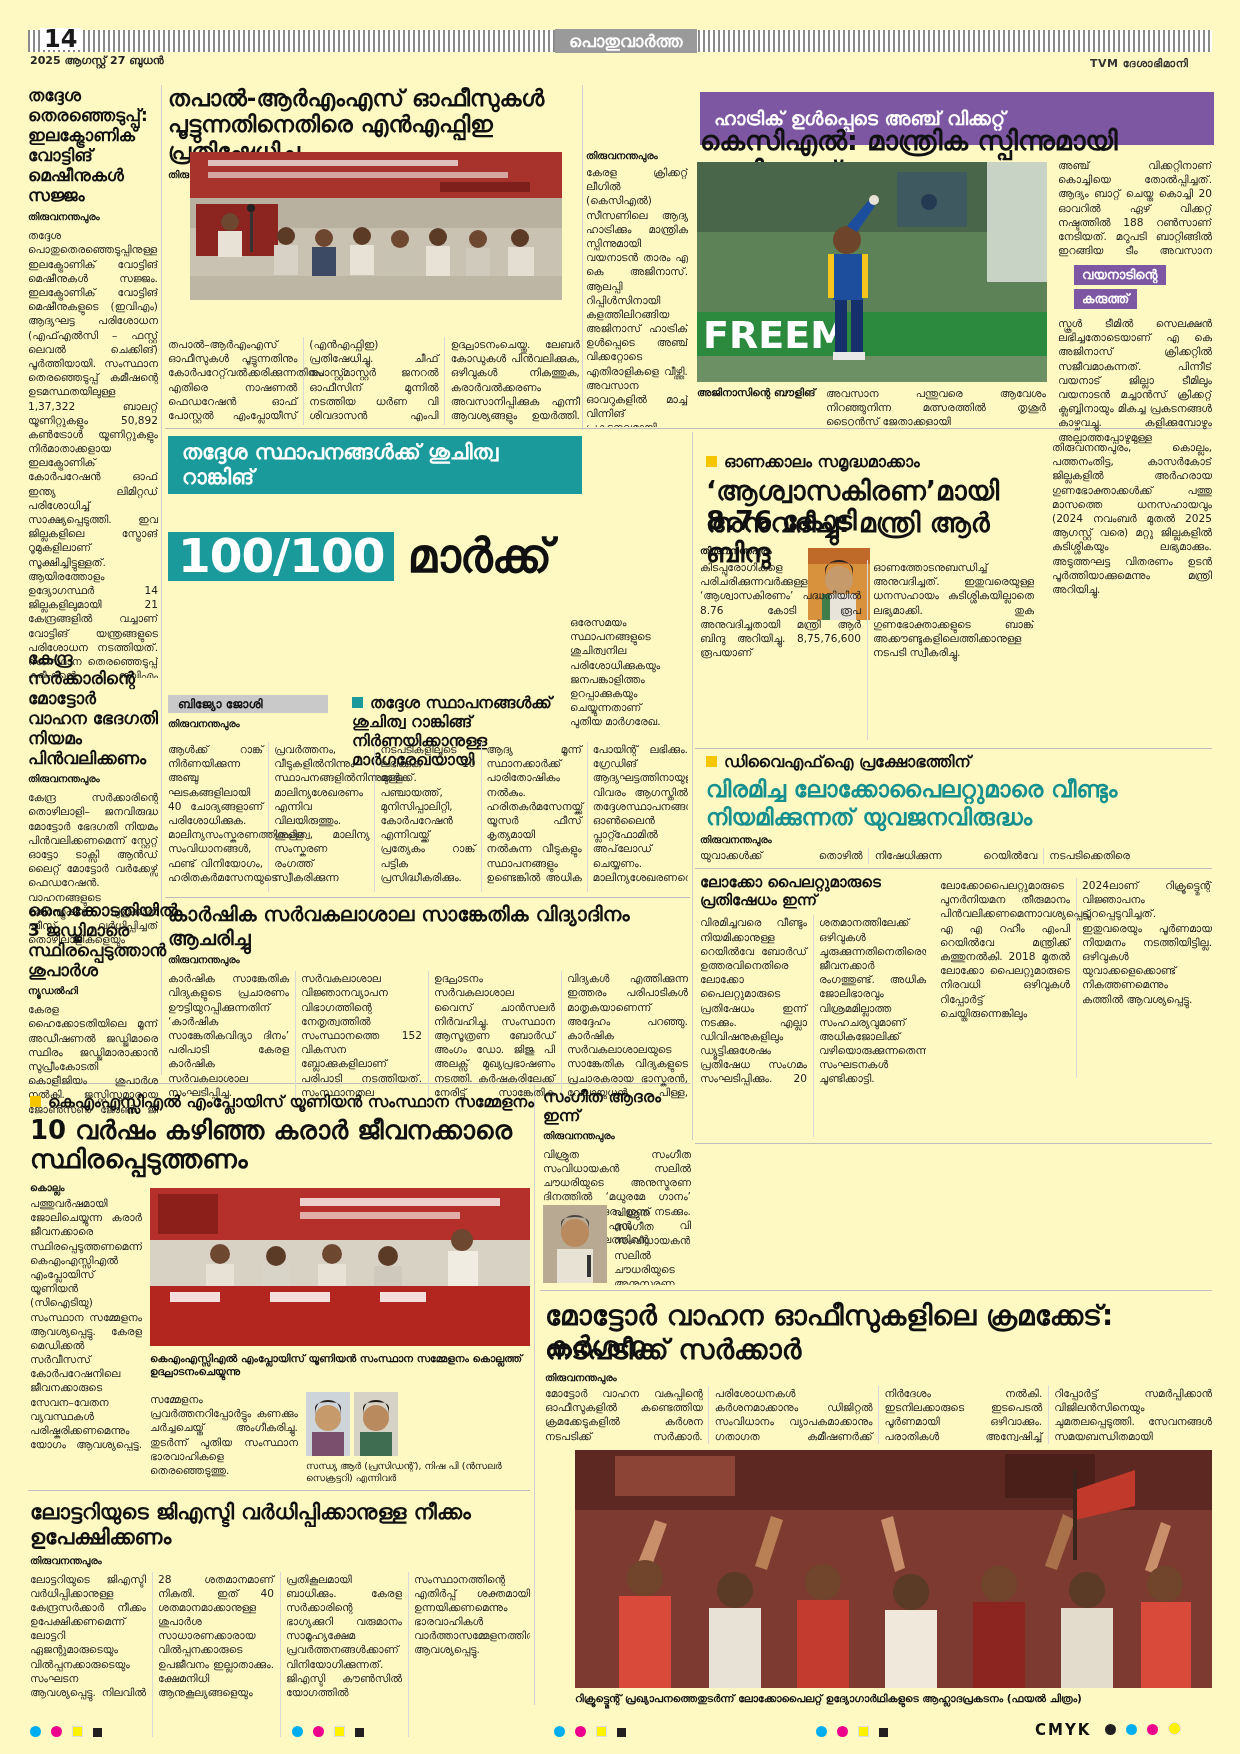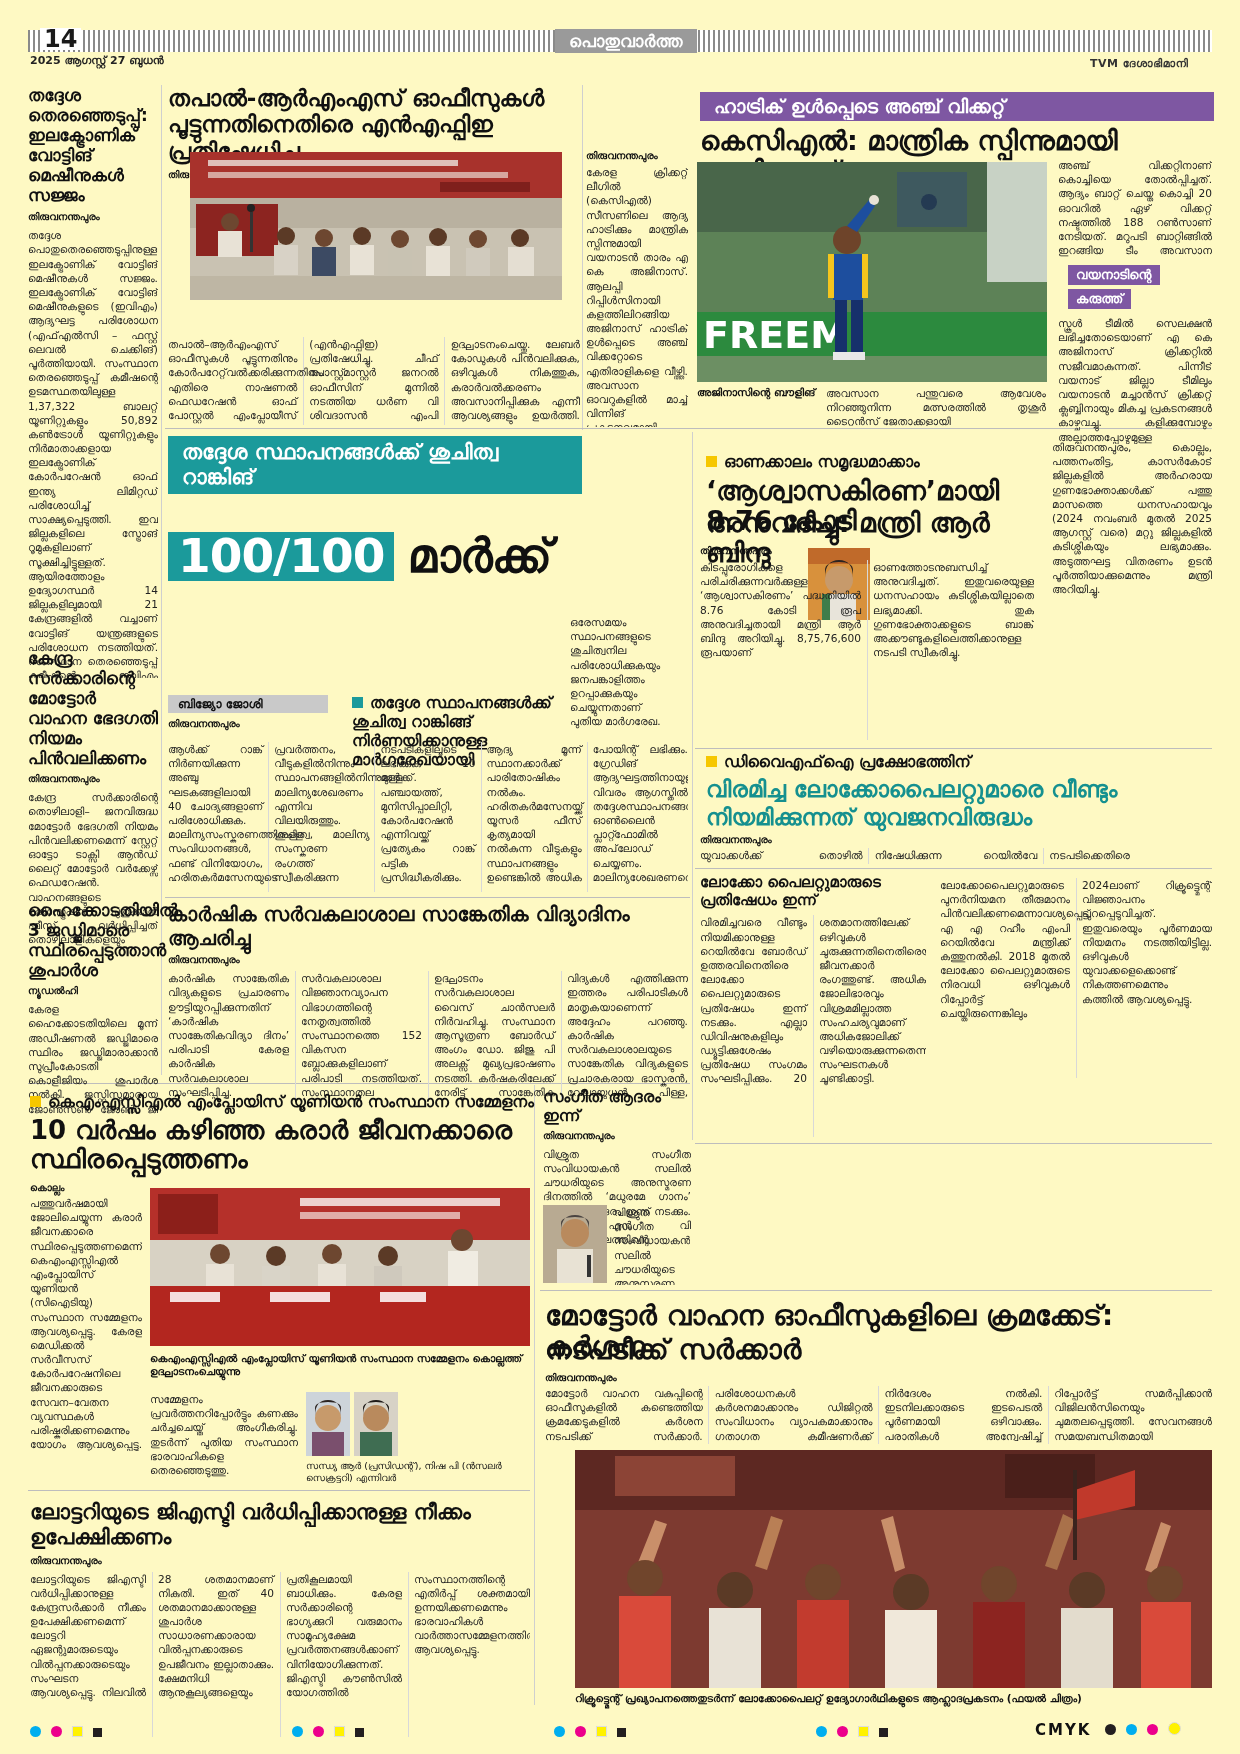--- a/index.html
+++ b/index.html
@@ -18,21 +18,21 @@
   .h-big{font-weight:800;font-size:27px;line-height:1.12;color:#111;}
   .h-giant{font-weight:900;font-size:47px;line-height:1.04;color:#101010;letter-spacing:-1px;}
   .dateline{font-weight:bold;font-size:10px;color:#111;}
   .body-txt{font-size:10.6px;line-height:1.34;text-align:justify;color:#222;}
   .cols2{column-count:2;column-gap:12px;column-rule:1px solid #d8d8d8;}
   .cols3{column-count:3;column-gap:12px;column-rule:1px solid #d8d8d8;}
   .cols4{column-count:4;column-gap:12px;column-rule:1px solid #d8d8d8;}
   .cols5{column-count:5;column-gap:11px;column-rule:1px solid #d8d8d8;}
   .caption{font-size:10.5px;font-weight:bold;line-height:1.25;color:#111;}
   .kicker-teal{background:#1b9a9b;color:#fff;font-weight:800;font-size:21px;padding:4px 14px;line-height:1.2;}
-  .kicker-purple{background:#7e57a2;color:#fff;font-weight:800;font-size:19px;padding:3px 14px;line-height:1.2;}
+  .kicker-purple{background:#7e57a2;color:#fff;font-weight:800;font-size:19px;padding:15px 14px;line-height:1.2;}
   .bullet{display:inline-block;width:11px;height:11px;margin-right:7px;vertical-align:baseline;}
   .bullet-y{background:#f6c700;}
   .bullet-t{background:#1b9a9b;}
   .kick-line{font-weight:800;font-size:16px;color:#111;}
   .score-box{background:#1b9a9b;color:#fff;padding:0 10px;display:inline-block;}
   .byline-box{background:#c9c9c9;font-weight:800;font-size:12px;padding:2px 10px;color:#111;}
   .subhead-teal{color:#15908f;font-weight:800;font-size:23px;line-height:1.15;}
   .pur-tag{background:#7e57a2;color:#fff;font-weight:800;font-size:13px;padding:2px 8px;display:inline-block;margin-bottom:3px;}
   .vline{background:#cfcfcf;width:1px;}
   .hline{background:#bdbdbd;height:1px;}
@@ -146,21 +146,21 @@
       <rect x="154" y="138" width="12" height="56" fill="#16306b"></rect>
       <rect x="136" y="190" width="16" height="8" fill="#e8e8e8"></rect>
       <rect x="152" y="190" width="16" height="8" fill="#e8e8e8"></rect>
     </svg>
   </div>
   <div class="caption abs" style="left:697px;top:386px;width:120px;">അജിനാസിന്റെ ബൗളിങ്</div>
   <div class="body-txt abs" style="left:826px;top:386px;width:220px;height:40px;overflow:hidden;">അവസാന പന്തുവരെ ആവേശം നിറഞ്ഞുനിന്ന മത്സരത്തിൽ തൃശൂർ ടൈറ്റൻസ് ജേതാക്കളായി</div>
 
   <div class="abs" style="left:1058px;top:158px;width:154px;">
     <div class="body-txt" style="height:100px;overflow:hidden;">അഞ്ച് വിക്കറ്റിനാണ് കൊച്ചിയെ തോൽപ്പിച്ചത്. ആദ്യം ബാറ്റ് ചെയ്ത കൊച്ചി 20 ഓവറിൽ ഏഴ് വിക്കറ്റ് നഷ്ടത്തിൽ 188 റൺസാണ് നേടിയത്. മറുപടി ബാറ്റിങ്ങിൽ ഇറങ്ങിയ ടീം അവസാന പന്തിൽ ലക്ഷ്യത്തിലെത്തി.</div>
-    <div style="margin:6px 10px 4px;">
+    <div style="margin:6px 16px 4px;">
       <span class="pur-tag">വയനാടിന്റെ</span><br>
       <span class="pur-tag">കരുത്ത്</span>
     </div>
     <div class="body-txt" style="height:128px;overflow:hidden;">സ്കൂൾ ടീമിൽ സെലക്ഷൻ ലഭിച്ചതോടെയാണ് എ കെ അജിനാസ് ക്രിക്കറ്റിൽ സജീവമാകുന്നത്. പിന്നീട് വയനാട് ജില്ലാ ടീമിലും വയനാടൻ മച്ചാൻസ് ക്രിക്കറ്റ് ക്ലബ്ബിനായും മികച്ച പ്രകടനങ്ങൾ കാഴ്ചവച്ചു. കളിക്കുമ്പോഴും അല്ലാത്തപ്പോഴുമുള്ള സാധ്യതയും ഒരുമിച്ചുള്ള പരിശീലനവുമാണ് എ കെ അജിനാസിന്റെ ക്രിക്കറ്റ് കരിയറിൽ നിർണായകം വഴിത്തിരിവായത്.</div>
   </div>
 
   <div class="kicker-teal abs" style="left:168px;top:436px;width:386px;">തദ്ദേശ സ്ഥാപനങ്ങൾക്ക് ശുചിത്വ റാങ്കിങ്</div>
   <div class="abs" style="left:168px;top:532px;width:520px;">
     <span class="h-giant score-box">100/100</span>
     <span class="h-giant" style="margin-left:8px;">മാർക്ക്</span>

